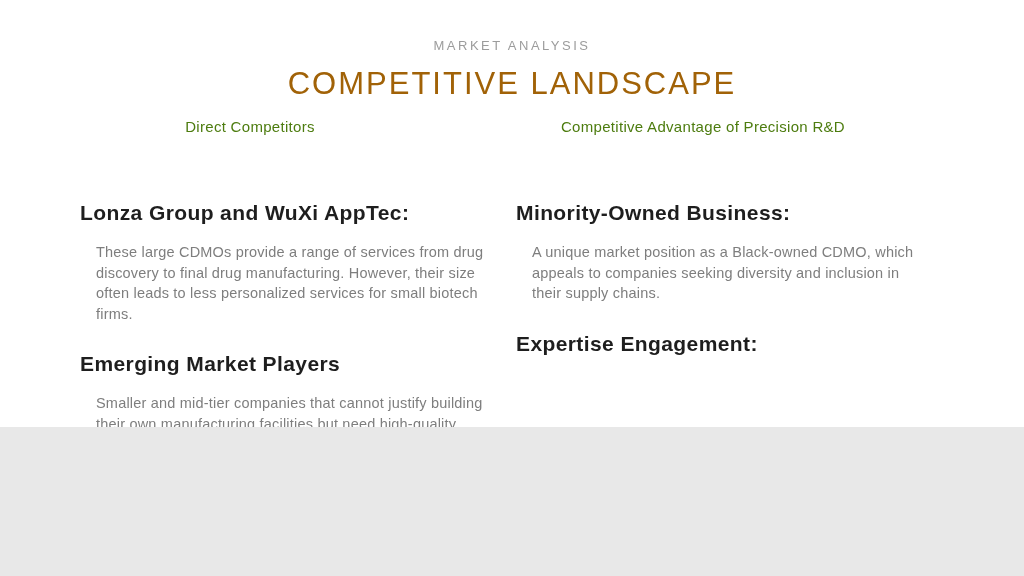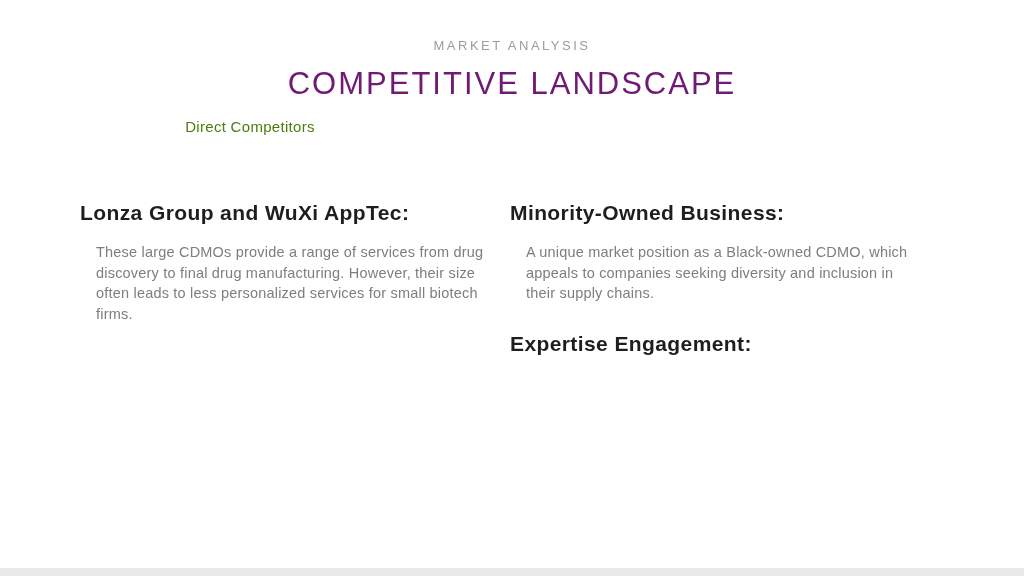--- a/index.html
+++ b/index.html
@@ -3,21 +3,21 @@
 <meta charset="utf-8">
 <style>
   html, body {
     margin: 0;
     padding: 0;
     background: #e8e8e8;
   }
   .slide {
     position: relative;
     width: 1024px;
-    height: 568px;
+    height: 427px;
     background: #ffffff;
     overflow: hidden;
     font-family: "Liberation Sans", sans-serif;
   }
   .eyebrow {
     position: absolute;
     top: 38px;
     left: 0;
     right: 0;
     text-align: center;
@@ -29,38 +29,38 @@
   .title {
     position: absolute;
     top: 66px;
     left: 0;
     right: 0;
     margin: 0;
     text-align: center;
     font-size: 31px;
     font-weight: 400;
     letter-spacing: 2px;
-    color: #701a75;
+    color: #a16207;
   }
   .col-header {
     position: absolute;
     top: 118px;
     font-size: 15px;
     color: #4d7c0f;
     text-align: center;
     letter-spacing: 0.3px;
   }
   .col-header.left  { left: 80px;  width: 340px; }
   .col-header.right { left: 528px; width: 350px; }
   .columns {
     position: absolute;
     top: 200px;
     left: 80px;
     display: flex;
-    gap: 0;
+    gap: 6px;
   }
   .column { width: 430px; }
   .section { margin: 0 0 27px 0; }
   .section h2 {
     margin: 0 0 8px 0;
     font-size: 21px;
     font-weight: 700;
     letter-spacing: 0.4px;
     color: #1e1e1e;
     line-height: 26px;
@@ -77,27 +77,32 @@
 <body>
 
 <div class="slide">
 
   <div class="eyebrow">MARKET ANALYSIS</div>
 
   <h1 class="title">COMPETITIVE LANDSCAPE</h1>
 
   <div class="col-header left">Direct Competitors</div>
 
+  <div class="col-header right">Competitive Advantage of Precision R&amp;D</div>
 
   <div class="columns">
 
     <div class="column">
       <div class="section">
         <h2>Lonza Group and WuXi AppTec:</h2>
         <p>These large CDMOs provide a range of services from drug discovery to final drug manufacturing. However, their size often leads to less personalized services for small biotech firms.</p>
+      </div>
+      <div class="section">
+        <h2>Emerging Market Players</h2>
+        <p>Smaller and mid-tier companies that cannot justify building their own manufacturing facilities but need high-quality contract manufacturing support.</p>
       </div>
     </div>
 
     <div class="column">
       <div class="section">
         <h2>Minority-Owned Business:</h2>
         <p>A unique market position as a Black-owned CDMO, which appeals to companies seeking diversity and inclusion in their supply chains.</p>
       </div>
       <div class="section">
         <h2>Expertise Engagement:</h2>

